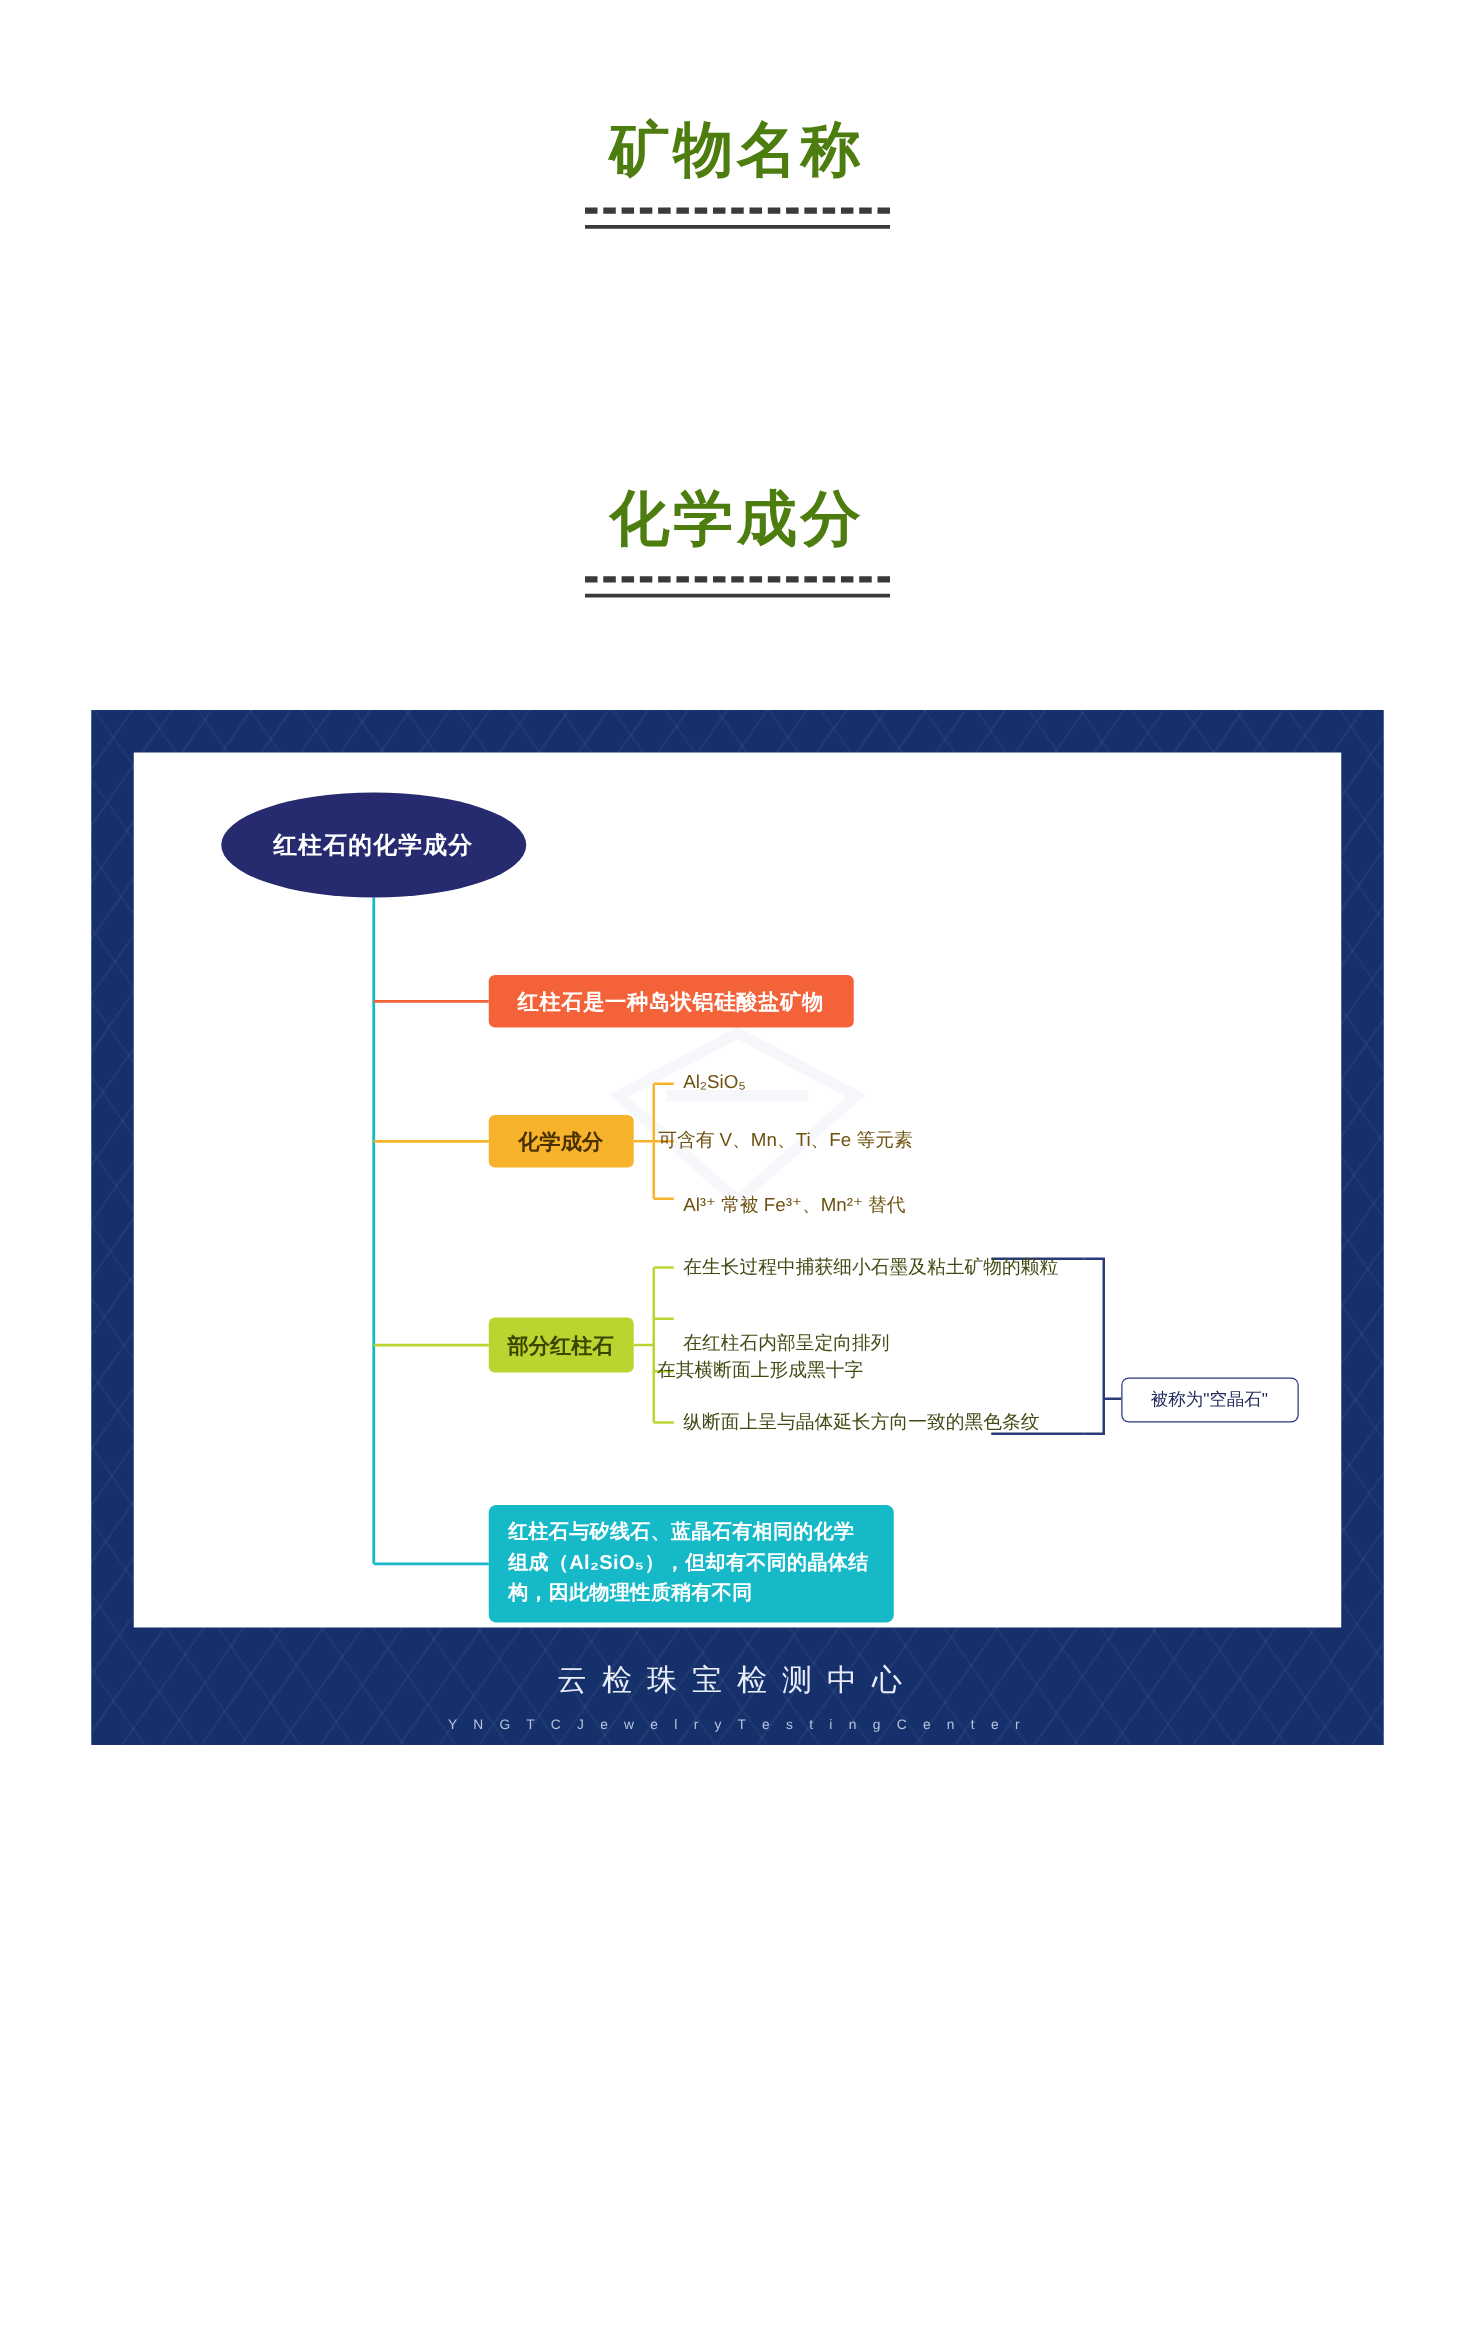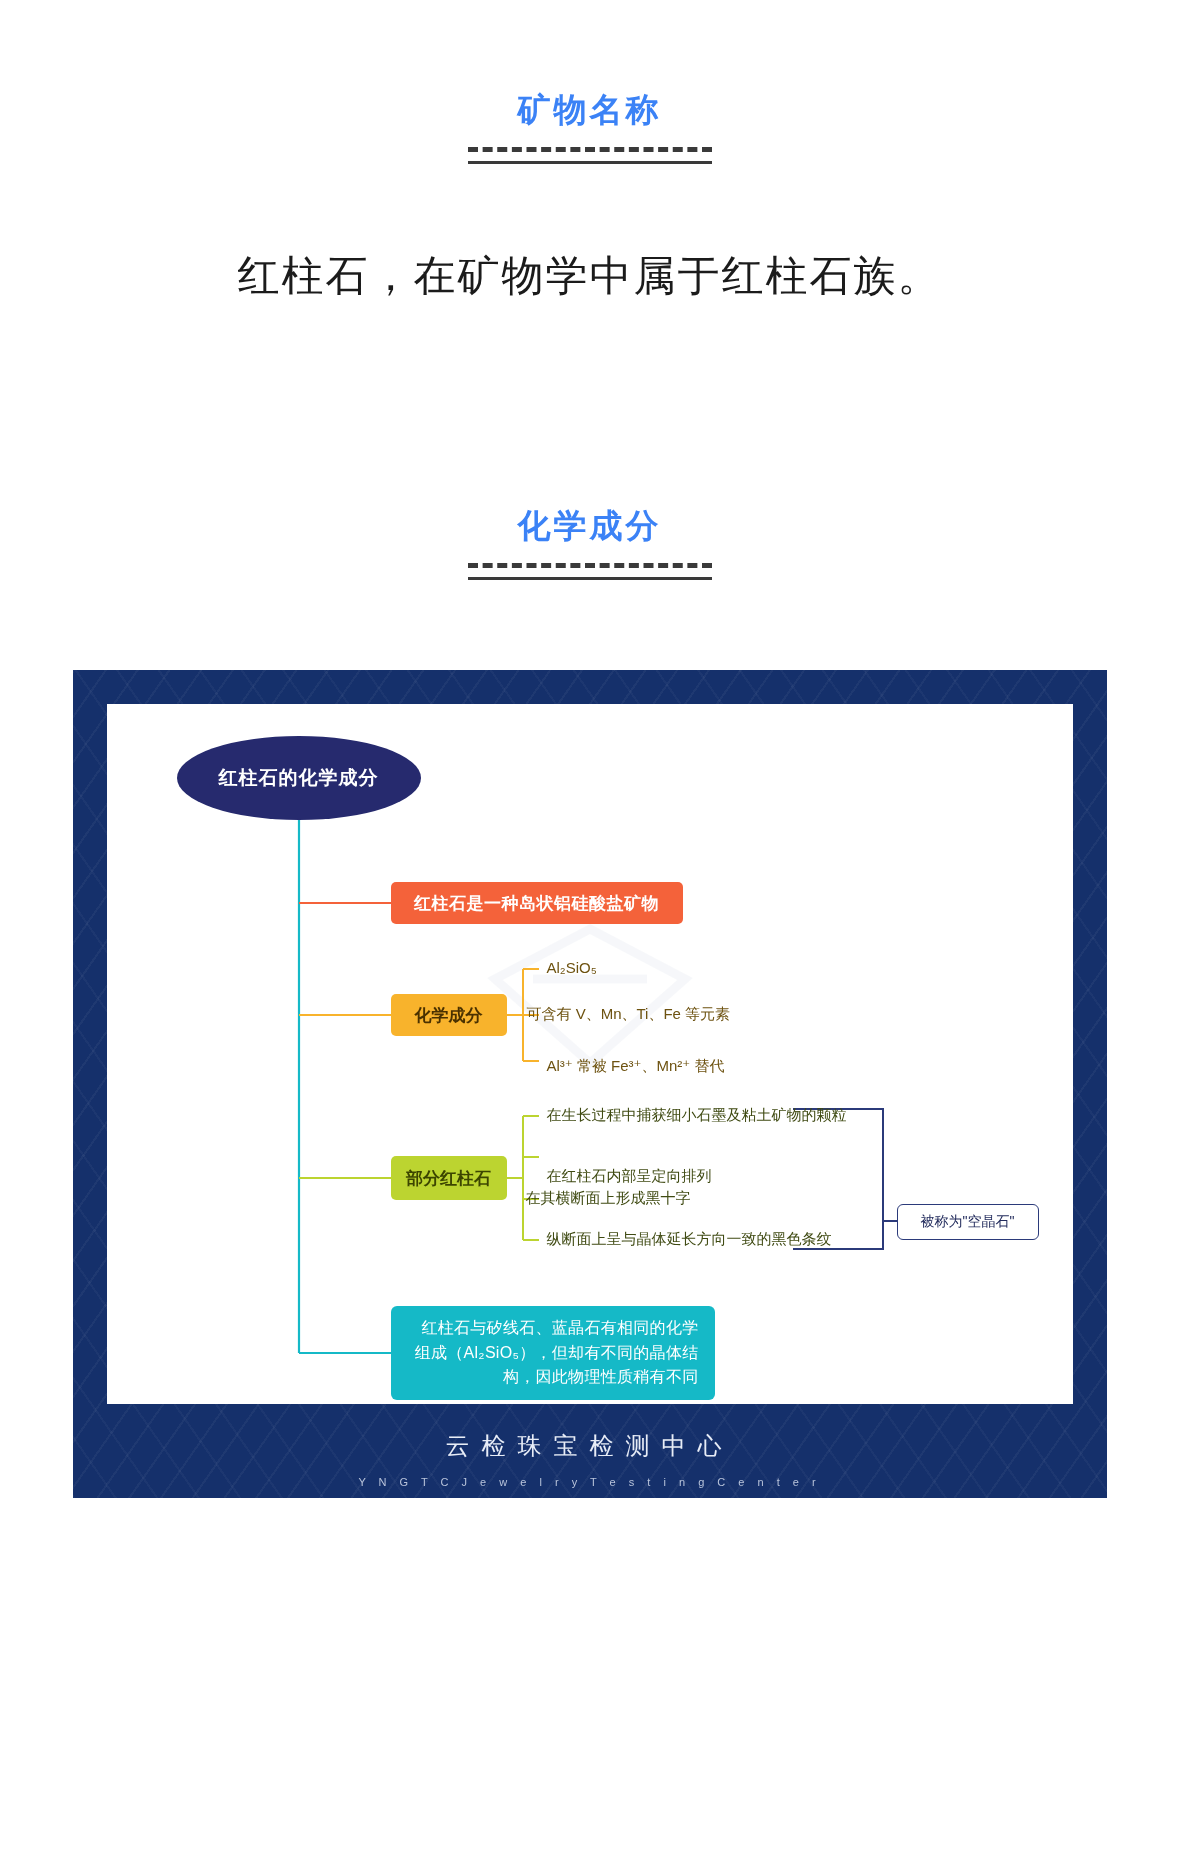--- a/index.html
+++ b/index.html
@@ -12,22 +12,22 @@
     height: 1871px;
     font-family: "Liberation Sans", "DejaVu Sans", sans-serif;
     color: #1a1a1a;
     position: relative;
     overflow: hidden;
   }
 
   
   .section-heading {
     text-align: center;
-    color: #3b82f6;
-    font-size: 33px;
+    color: #4d7c0f;
+    font-size: 48px;
     font-weight: bold;
     letter-spacing: 3px;
   }
   .heading-rules {
     width: 244px;
     margin: 14px auto 0 auto;
   }
   .rule-solid {
     height: 3px;
     background: #3a3a3a;
@@ -170,25 +170,25 @@
   }
 
   .node-teal {
     left: 284px;
     top: 602px;
     width: 324px;
     height: 94px;
     background: #15b9c7;
     color: #ffffff;
     font-size: 16px;
-    font-weight: normal;
+    font-weight: bold;
     border-radius: 6px;
     line-height: 1.55;
     padding: 22px 16px;
-    text-align: right;
+    text-align: left;
     justify-content: flex-start;
     white-space: normal;
     letter-spacing: 0.3px;
   }
 
   .leaf {
     position: absolute;
     font-size: 15px;
     color: #3a3a3a;
     font-weight: normal;
@@ -216,21 +216,20 @@
 </style>
 </head>
 <body>
 
 <div class="block-1">
   <div class="section-heading">矿物名称</div>
   <div class="heading-rules">
     <div class="rule-dashed"></div>
     <div class="rule-solid"></div>
   </div>
-  <div class="lead-text">红柱石，在矿物学中属于红柱石族。</div>
 </div>
 
 <div class="block-2">
   <div class="section-heading">化学成分</div>
   <div class="heading-rules">
     <div class="rule-dashed"></div>
     <div class="rule-solid"></div>
   </div>
 </div>
 

